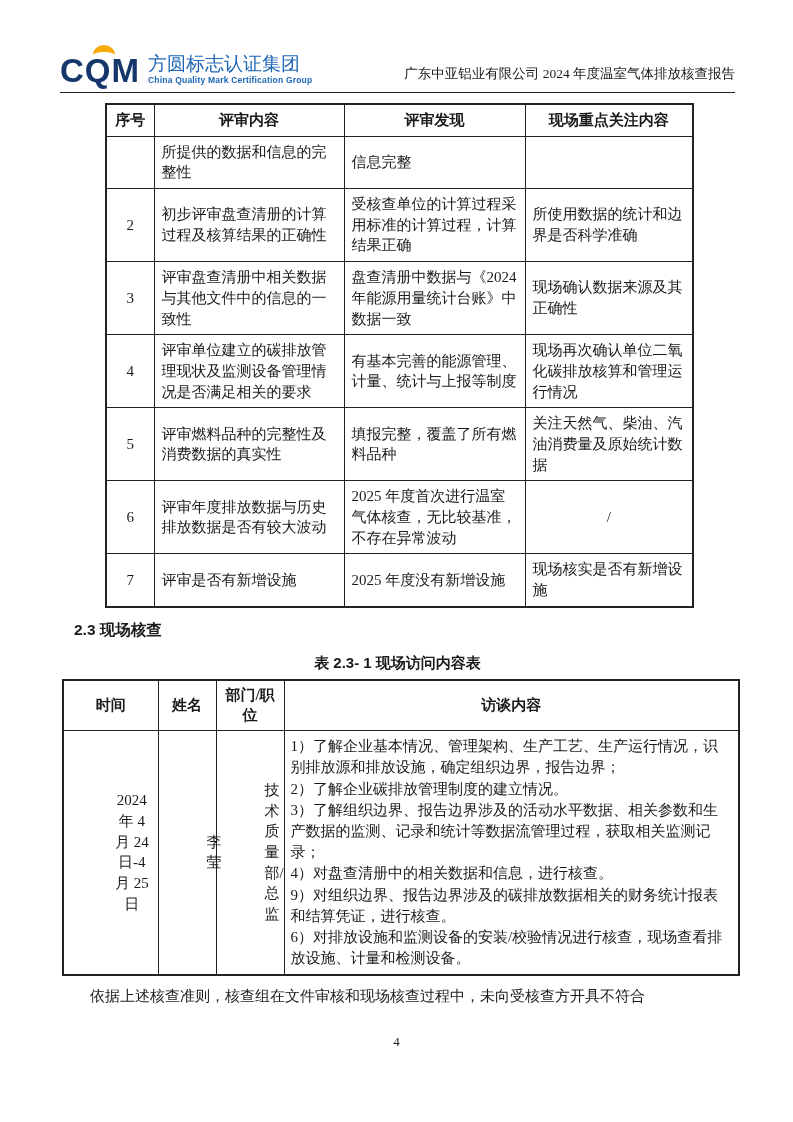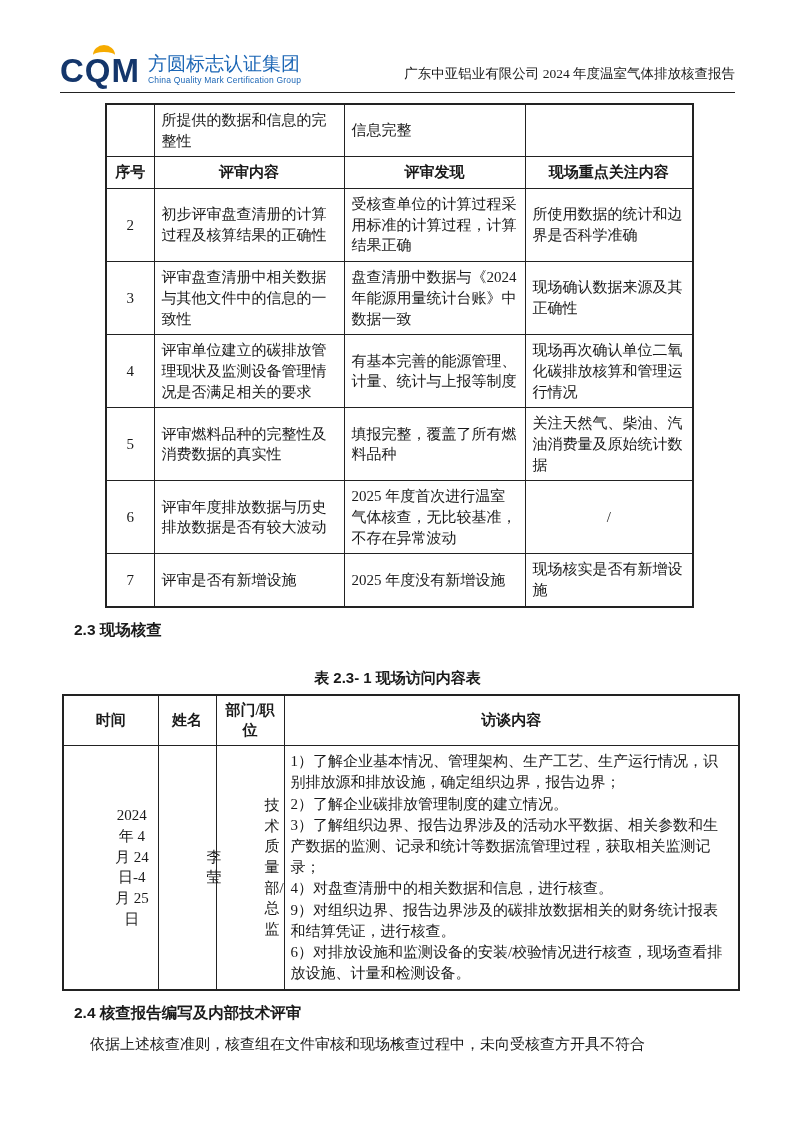--- a/index.html
+++ b/index.html
@@ -30,21 +30,21 @@
     font-weight:bold; font-size:33px; letter-spacing:1px;
     color:#14366b; line-height:1;
   }
   .logo-names { padding-top:6px; }
   .logo-cn {
     font-family:"Liberation Sans","DejaVu Sans",sans-serif;
     font-weight:normal; font-size:19px; color:#1c66b5; line-height:1.15;
   }
   .logo-en {
     font-family:"Liberation Sans","DejaVu Sans",sans-serif;
-    font-size:8.5px; color:#1c66b5; letter-spacing:.2px;
+    font-size:8.5px; color:#1c66b5; letter-spacing:.2px;font-weight:bold;
   }
   .report-title { font-size:13.5px; padding-bottom:4px; white-space:nowrap; }
   .hdr-rule { border:none; border-top:1.8px solid #222; margin-top:5px; }
 
   
   table { border-collapse:collapse; table-layout:fixed; }
   .review-table { width:587px; margin:10px 0 0 45px; border:2px solid #222; }
   .visit-table  { width:676px; margin:4px 0 0 2px;  border:2px solid #222; }
   th, td { border:1.4px solid #222; font-size:15px; line-height:1.38; padding:4px 6px; vertical-align:middle; }
   th { font-weight:bold; text-align:center; }
@@ -56,21 +56,21 @@
   h2 {
     font-family:"Liberation Sans","DejaVu Sans",sans-serif;
     font-size:15.5px; font-weight:bold; margin:12px 0 4px 14px;
   }
   .body-para {
     font-size:15px; line-height:2.2; text-align:justify;
     text-indent:2em; margin-top:4px;
   }
   .tbl-caption {
     font-family:"Liberation Sans","DejaVu Sans",sans-serif;
-    font-size:15px; font-weight:bold; text-align:center; margin:28px 0 6px 0;
+    font-size:15px; font-weight:bold; text-align:center; margin:13px 0 6px 0;
   }
   .page-num {
     position:absolute; bottom:72px; left:0; right:0;
     text-align:center; font-size:13px;
   }
 </style>
 </head>
 <body>
 
 <div class="page">
@@ -93,30 +93,30 @@
 
     <table class="review-table">
       <colgroup>
           <col style="width:48px">
           <col style="width:190px">
           <col style="width:181px">
           <col style="width:168px">
         </colgroup>
       <tbody>
           <tr>
+        <th>序号</th>
+        <th>评审内容</th>
+        <th>评审发现</th>
+        <th>现场重点关注内容</th>
+      </tr>
+      <tr>
         <td class="c"></td>
         <td>所提供的数据和信息的完整性</td>
         <td>信息完整</td>
         <td></td>
-      </tr>
-      <tr>
-        <th>序号</th>
-        <th>评审内容</th>
-        <th>评审发现</th>
-        <th>现场重点关注内容</th>
       </tr>
       <tr>
         <td class="c">2</td>
         <td>初步评审盘查清册的计算过程及核算结果的正确性</td>
         <td>受核查单位的计算过程采用标准的计算过程，计算结果正确</td>
         <td>所使用数据的统计和边界是否科学准确</td>
       </tr>
       <tr>
         <td class="c">3</td>
         <td>评审盘查清册中相关数据与其他文件中的信息的一致性</td>
@@ -178,19 +178,18 @@
             <div>3）了解组织边界、报告边界涉及的活动水平数据、相关参数和生产数据的监测、记录和统计等数据流管理过程，获取相关监测记录；</div>
             <div>4）对盘查清册中的相关数据和信息，进行核查。</div>
             <div>9）对组织边界、报告边界涉及的碳排放数据相关的财务统计报表和结算凭证，进行核查。</div>
             <div>6）对排放设施和监测设备的安装/校验情况进行核查，现场查看排放设施、计量和检测设备。</div>
           </div>
         </td>
       </tr>
     </tbody>
       </table>
 
-    <h2>2.4 核查报告编写及内部技术评审</h2>
     <p class="body-para">依据上述核查准则，核查组在文件审核和现场核查过程中，未向受核查方开具不符合</p>
 
   </div>
 
   <div class="page-num">4</div>
 </div>
 
 </body></html>

